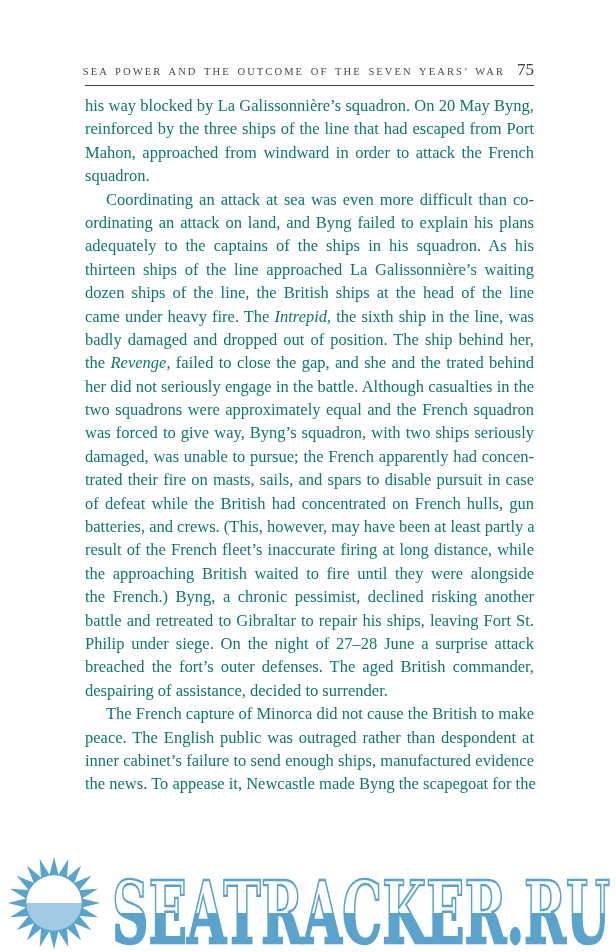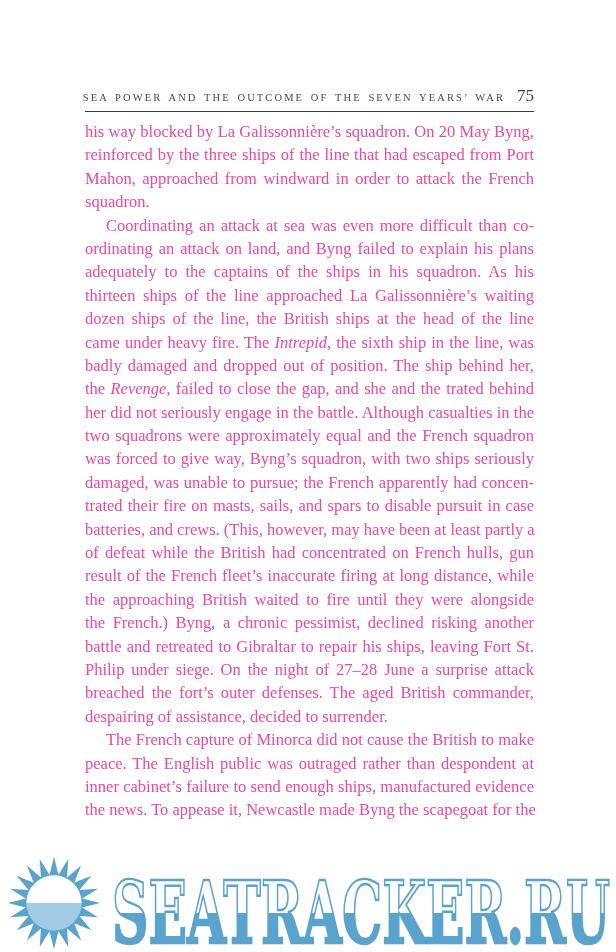--- a/index.html
+++ b/index.html
@@ -20,21 +20,20 @@
     top: 60px;
     width: 449px;
     color: #3d3d3d;
   }
 
   .running-header {
     display: flex;
     justify-content: flex-end;
     align-items: baseline;
     height: 20px;
-    margin-top: 26px;
   }
   .running-header .title {
     font-size: 10.5px;
     letter-spacing: 2.1px;
     word-spacing: 2px;
     color: #474747;
     white-space: nowrap;
   }
   .running-header .pagenum {
     font-size: 17px;
@@ -44,21 +43,21 @@
 
   .rule {
     margin-top: 5px;
     border-bottom: 1.8px solid #3c3c3c;
   }
 
   .body-text {
     margin-top: 8px;
     font-size: 16.5px;
     line-height: 23.4px;
-    color: #ec4899;
+    color: #0f766e;
   }
   .bline {
     white-space: nowrap;
     text-align: justify;
     text-align-last: justify;
     height: 23.4px;
   }
   .bline.left {
     text-align: left;
     text-align-last: left;
@@ -117,22 +116,22 @@
         <div class="bline"><span>thirteen ships of the line approached La Galissonnière’s waiting</span></div>
         <div class="bline"><span>dozen ships of the line, the British ships at the head of the line</span></div>
         <div class="bline"><span>came under heavy fire. The </span><span class="it">Intrepid</span><span>, the sixth ship in the line, was</span></div>
         <div class="bline"><span>badly damaged and dropped out of position. The ship behind her,</span></div>
         <div class="bline"><span>the </span><span class="it">Revenge</span><span>, failed to close the gap, and she and the trated behind</span></div>
         <div class="bline"><span>her did not seriously engage in the battle. Although casualties in the</span></div>
         <div class="bline"><span>two squadrons were approximately equal and the French squadron</span></div>
         <div class="bline"><span>was forced to give way, Byng’s squadron, with two ships seriously</span></div>
         <div class="bline"><span>damaged, was unable to pursue; the French apparently had concen-</span></div>
         <div class="bline"><span>trated their fire on masts, sails, and spars to disable pursuit in case</span></div>
+        <div class="bline"><span>of defeat while the British had concentrated on French hulls, gun</span></div>
         <div class="bline"><span>batteries, and crews. (This, however, may have been at least partly a</span></div>
-        <div class="bline"><span>of defeat while the British had concentrated on French hulls, gun</span></div>
         <div class="bline"><span>result of the French fleet’s inaccurate firing at long distance, while</span></div>
         <div class="bline"><span>the approaching British waited to fire until they were alongside</span></div>
         <div class="bline"><span>the French.) Byng, a chronic pessimist, declined risking another</span></div>
         <div class="bline"><span>battle and retreated to Gibraltar to repair his ships, leaving Fort St.</span></div>
         <div class="bline"><span>Philip under siege. On the night of 27–28 June a surprise attack</span></div>
         <div class="bline"><span>breached the fort’s outer defenses. The aged British commander,</span></div>
         <div class="bline left"><span>despairing of assistance, decided to surrender.</span></div>
         <div class="bline indent"><span>The French capture of Minorca did not cause the British to make</span></div>
         <div class="bline"><span>peace. The English public was outraged rather than despondent at</span></div>
         <div class="bline"><span>inner cabinet’s failure to send enough ships, manufactured evidence</span></div>

